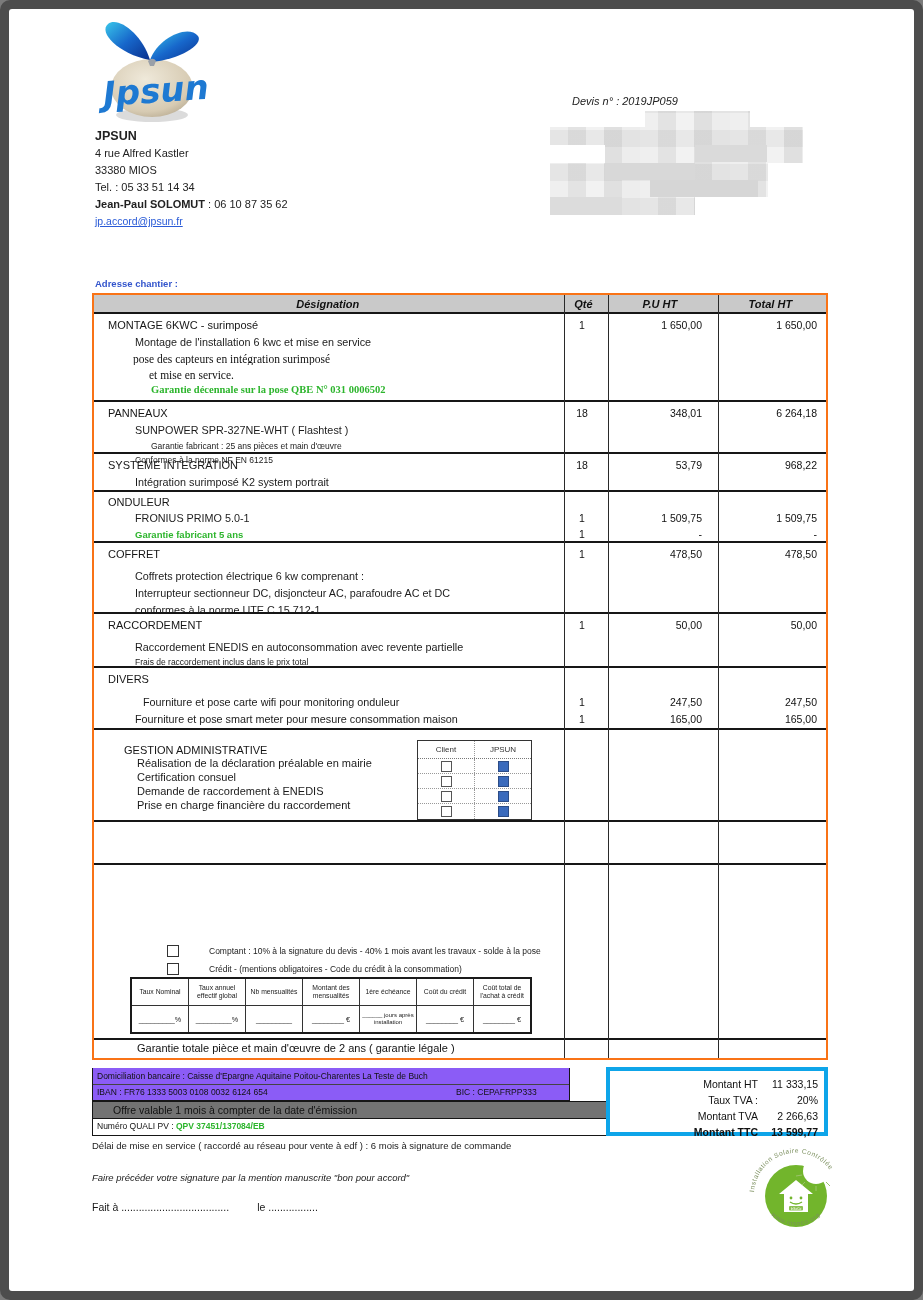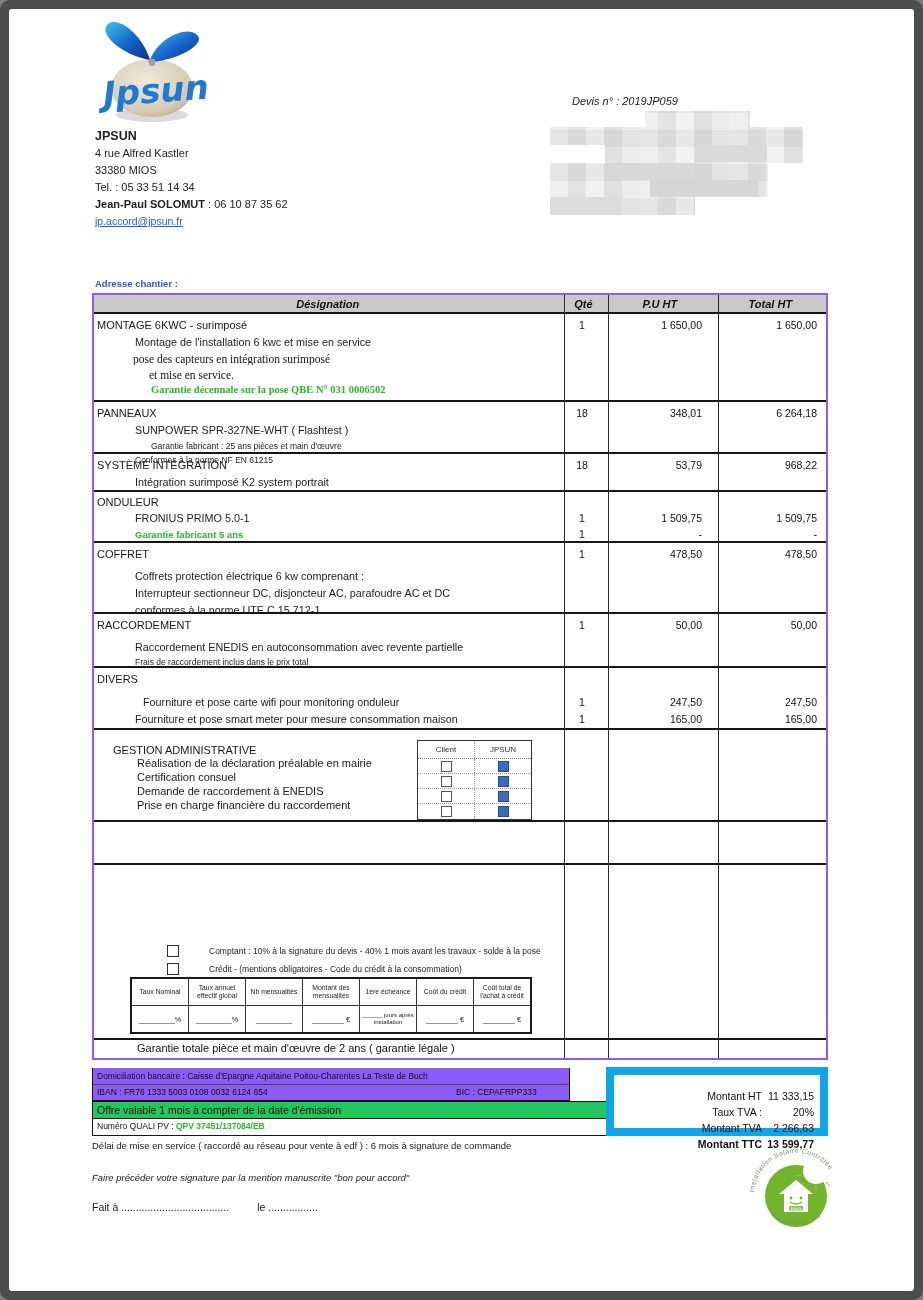--- a/index.html
+++ b/index.html
@@ -22,32 +22,32 @@
       repeating-linear-gradient(90deg, #efefef 0 18px, #e3e3e3 18px 36px, #f2f2f2 36px 54px, #e0e0e0 54px 72px, #ededed 72px 90px);}
   .mosaic .blk{position:absolute;}
 
   
   .title{position:absolute;left:165px;top:252px;font-size:17.5px;font-weight:bold;white-space:nowrap;}
   .title .pw{margin-left:82px;}
   .title .un{margin-left:50px;}
   .chantier{position:absolute;left:95px;top:278px;font-size:9.5px;font-weight:bold;}
 
   
-  .mtable{position:absolute;left:92px;top:293px;width:736px;border:2px solid #8b5cf6;background:#fff;}
+  .mtable{position:absolute;left:92px;top:293px;width:736px;border:2px solid #f97316;background:#fff;}
   .thead{display:flex;height:17px;background:#c9c9c9;font-weight:bold;font-style:italic;font-size:11px;align-items:center;}
   .thead span{text-align:center;}
   .sec{position:relative;border-top:2px solid #161616;padding-top:2px;}
   .tline{display:flex;height:17px;align-items:center;}
   .h16 .tline{height:16px;}
   .desig{flex:1 1 auto;min-width:0;white-space:nowrap;overflow:hidden;}
   .cell{flex:0 0 auto;font-size:10.5px;}
   .qty{width:44px;text-align:center;}
   .pu{width:110px;text-align:right;padding-right:12px;}
   .tot{width:112px;text-align:right;padding-right:9px;}
-  .lm{font-size:11px;padding-left:3px;color:#161616;}
+  .lm{font-size:11px;padding-left:14px;color:#161616;}
   .ls{font-size:10.8px;padding-left:41px;color:#1c1c1c;}
   .lsf{font-family:"Liberation Serif","DejaVu Serif",serif;font-size:11.5px;padding-left:39px;}
   .lgs{font-family:"Liberation Serif","DejaVu Serif",serif;font-size:10.5px;font-weight:bold;padding-left:41px;}
   .lt{font-size:8.5px;padding-left:41px;color:#1c1c1c;}
   .lg{font-size:9.5px;font-weight:bold;padding-left:41px;}
   .h15{height:15px !important;margin-left:16px;}
   .h14{height:14px !important;}
   .gap5{margin-top:5px;}
   .gap6{margin-top:6px;padding-left:8px;}
   .colline{position:absolute;top:0;bottom:0;width:1px;background:#2a2a2a;}
@@ -77,24 +77,24 @@
   .cvals{border-top:1px solid #333;}
   .cvals .ccell{font-size:7.2px;line-height:9px;height:26px;display:flex;align-items:center;justify-content:center;color:#222;}
 
   .garline{font-size:11px;padding-left:43px;}
 
   
   .bankbox{position:absolute;left:92px;top:1068px;width:478px;height:33px;border:1px solid #161616;border-top:none;background:#8b5cf6;}
   .bankrow1{height:17px;border-bottom:1px solid #444;font-size:8.5px;line-height:17px;padding-left:4px;white-space:nowrap;}
   .bankrow2{position:relative;height:15px;font-size:8.5px;line-height:15px;padding-left:4px;white-space:nowrap;}
   .bic{position:absolute;left:363px;top:0;}
-  .offrebox{position:absolute;left:92px;top:1101px;width:515px;height:18px;border:1px solid #161616;font-size:10.5px;line-height:16px;padding-left:4px;background:#22c55e;}
+  .offrebox{position:absolute;left:92px;top:1101px;width:515px;height:18px;border:1px solid #161616;font-size:10.5px;line-height:16px;padding-left:20px;background:#737373;}
   .qualibox{position:absolute;left:92px;top:1119px;width:515px;height:17px;border:1px solid #161616;border-top:none;font-size:8.5px;line-height:15px;padding-left:4px;background:#fff;}
   .qualibox .num{font-weight:bold;}
-  .totals{position:absolute;left:606px;top:1067px;width:222px;height:69px;border:8px solid #0ea5e9;background:#fff;padding-top:13px;}
+  .totals{position:absolute;left:606px;top:1067px;width:222px;height:69px;border:4px solid #0ea5e9;background:#fff;padding-top:5px;}
   .trow{display:flex;height:16px;align-items:center;font-size:10.5px;}
   .tlabel{width:148px;text-align:right;}
   .tvalue{flex:1;text-align:right;padding-right:6px;}
   .trow.bold{font-weight:bold;}
 
   
   .delay{position:absolute;left:92px;top:1140px;font-size:9.5px;color:#1a1a1a;}
   .signote{position:absolute;left:92px;top:1172px;font-size:9.5px;font-style:italic;color:#1a1a1a;}
   .faitline{position:absolute;left:92px;top:1201px;font-size:10.5px;color:#1a1a1a;}
   .faitline .le{margin-left:28px;}

